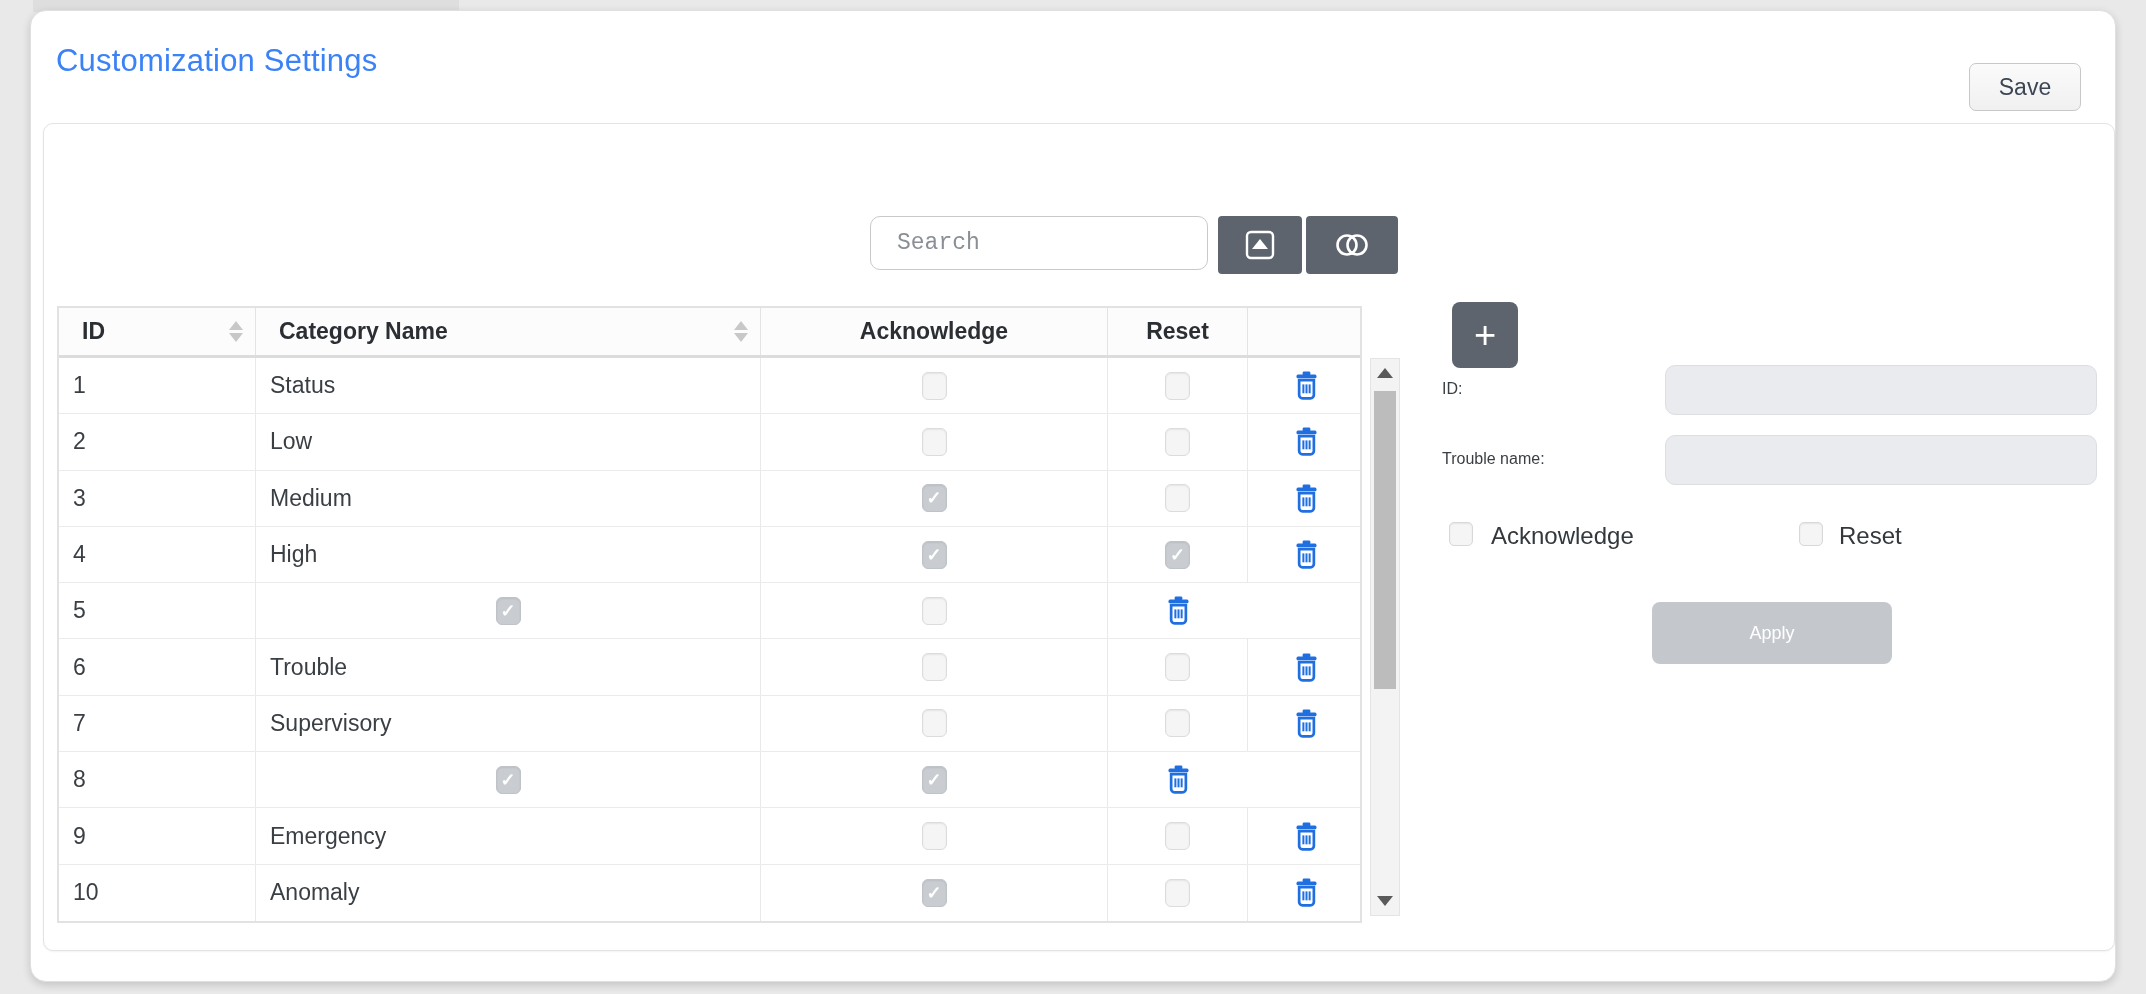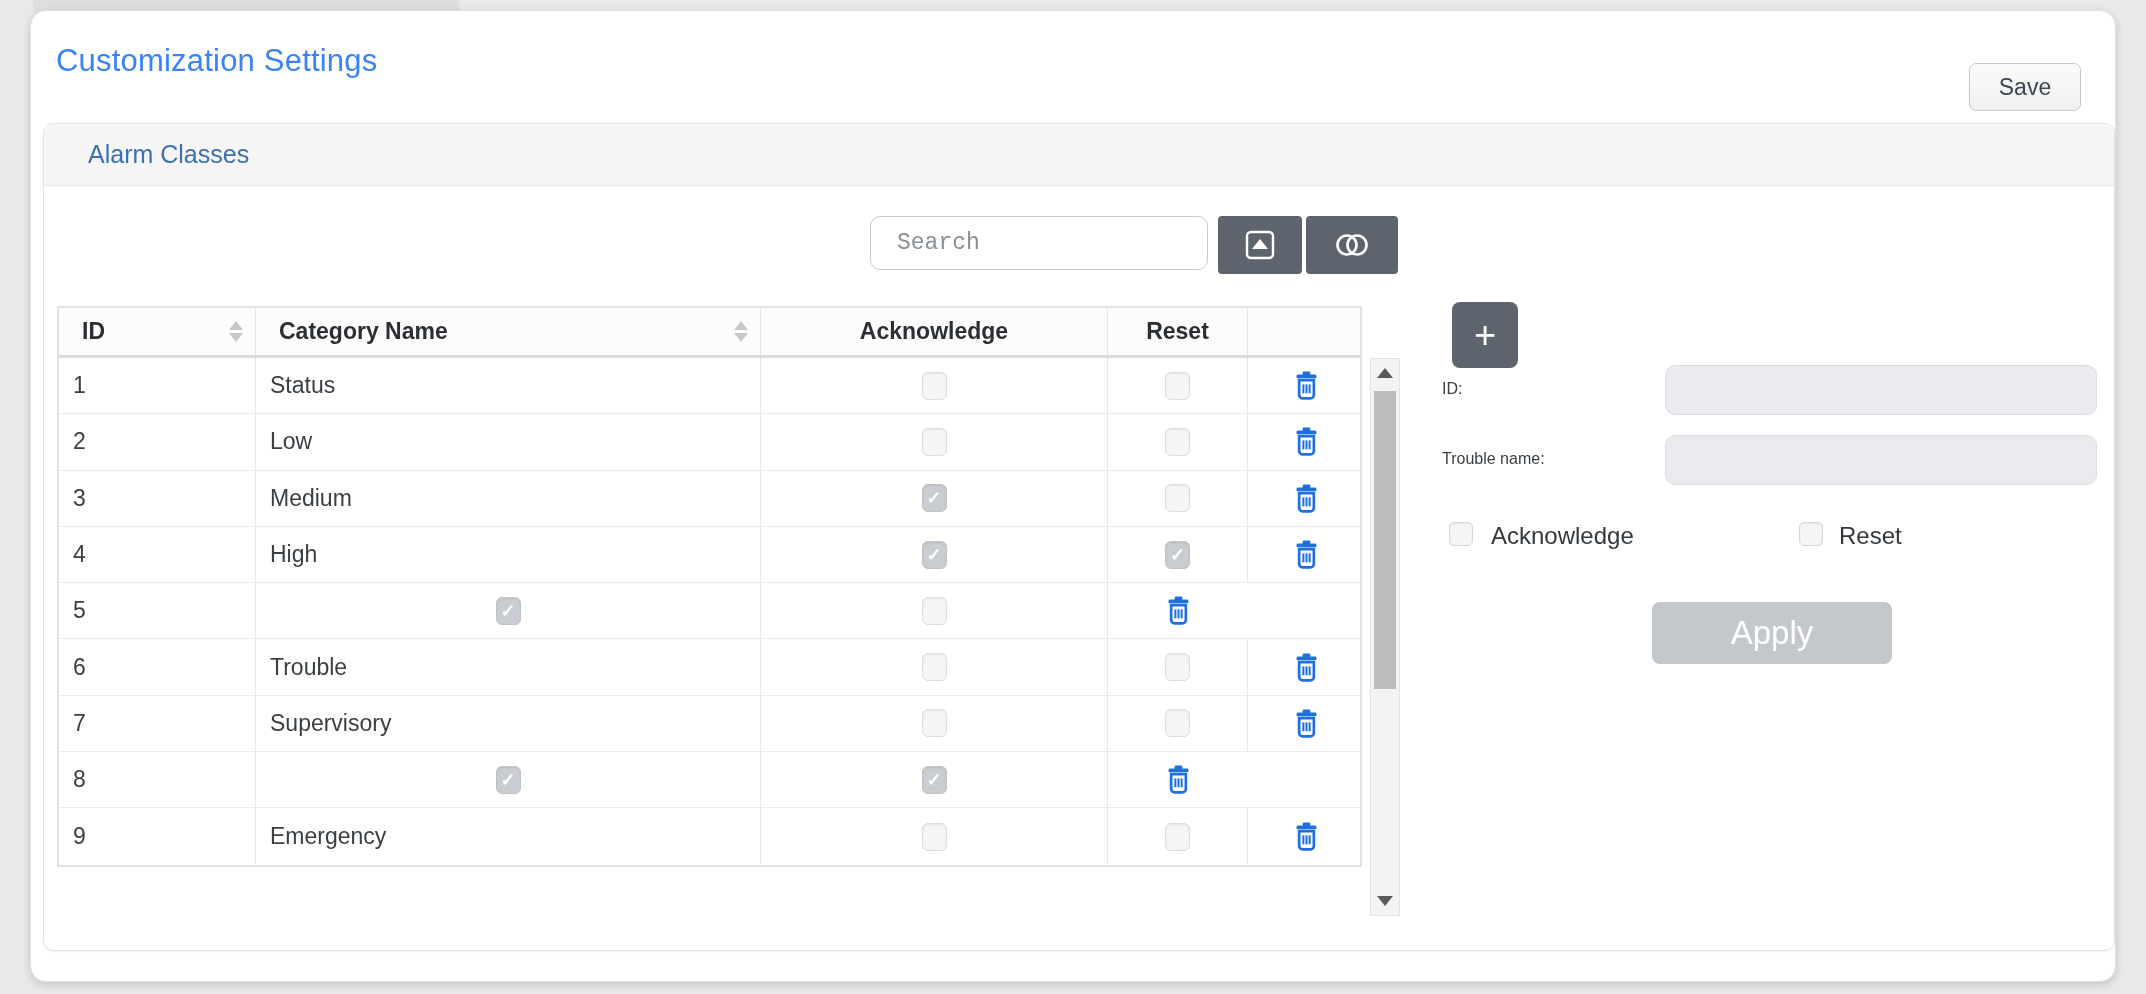--- a/index.html
+++ b/index.html
@@ -137,40 +137,37 @@
     background:#f5f5f6; border:1px solid #d8d8d8; box-shadow:inset 0 1px 2px rgba(0,0,0,0.07); cursor:pointer; }
   .cbx-ack{ left:1405px; top:398px; }
   .cbx-reset{ left:1755px; top:398px; }
   .cbx-label{ position:absolute; font-size:24px; color:#33383d; }
   .cbxlbl-ack{ left:1447px; top:398px; }
   .cbxlbl-reset{ left:1795px; top:398px; }
 
   .apply-btn{
     position:absolute; left:1608px; top:478px; width:240px; height:62px;
     background:#c4c8cd; border:none; border-radius:8px;
-    color:#ffffff; font-size:33px; cursor:pointer;
+    color:#ffffff; font-size:18px; cursor:pointer;
     font-family:"Liberation Sans",sans-serif;
   }
 </style>
 </head>
 <body>
 
 <div class="top-strip"></div>
 
 <div class="card">
 
   <h1 class="page-title" style="color:#3b82f6;">Customization Settings</h1>
 
   <button class="save-btn">Save</button>
 
   <div class="panel">
 
-    <div class="panel-header">
-      <span class="panel-title" style="color:#3b70b3;">Alarm Classes</span>
-    </div>
 
     <input class="search-input" type="text" placeholder="Search" style="">
 
     <button class="tool-btn export" title="">
       <span style="display:flex;">
         <svg width="34" height="34" viewBox="0 0 34 34">
           <rect x="4" y="4" width="26" height="26" rx="4" fill="none" stroke="#ffffff" stroke-width="2.4"></rect>
           <path d="M17 11 L25 21 L9 21 Z" fill="#ffffff"></path>
         </svg>
       </span>
@@ -426,20 +423,44 @@
             <path d="M5.4 8.2 h13.2 v13.3 a3 3 0 0 1 -3 3 h-7.2 a3 3 0 0 1 -3 -3 Z" fill="none" stroke="#1f6fe0" stroke-width="2.4"></path>
             <line x1="9.2" y1="12" x2="9.2" y2="20" stroke="#1f6fe0" stroke-width="1.8"></line>
             <line x1="12" y1="12" x2="12" y2="20" stroke="#1f6fe0" stroke-width="1.8"></line>
             <line x1="14.8" y1="12" x2="14.8" y2="20" stroke="#1f6fe0" stroke-width="1.8"></line>
           </svg>
         </span>
       </button>
     </div>
   </div>
 
+  <div class="trow">
+    <div class="td">10</div>
+    <div class="td">Anomaly</div>
+    <div class="td center">
+      <span class="cbx checked"></span>
+    </div>
+    <div class="td center">
+      <span class="cbx"></span>
+    </div>
+    <div class="td center">
+      <button class="trash-btn">
+        <span style="display:flex;">
+          <svg width="27" height="29" viewBox="0 0 24 26">
+            <rect x="8.5" y="0.5" width="7" height="3.4" rx="1.2" fill="#1f6fe0"></rect>
+            <rect x="3" y="3.2" width="18" height="3.4" rx="1.4" fill="#1f6fe0"></rect>
+            <path d="M5.4 8.2 h13.2 v13.3 a3 3 0 0 1 -3 3 h-7.2 a3 3 0 0 1 -3 -3 Z" fill="none" stroke="#1f6fe0" stroke-width="2.4"></path>
+            <line x1="9.2" y1="12" x2="9.2" y2="20" stroke="#1f6fe0" stroke-width="1.8"></line>
+            <line x1="12" y1="12" x2="12" y2="20" stroke="#1f6fe0" stroke-width="1.8"></line>
+            <line x1="14.8" y1="12" x2="14.8" y2="20" stroke="#1f6fe0" stroke-width="1.8"></line>
+          </svg>
+        </span>
+      </button>
+    </div>
+  </div>
 </div>
     </div>
 
     <div class="vscroll">
       <span class="vs-up"></span>
       <span class="vs-thumb"></span>
       <span class="vs-down"></span>
     </div>
 
     <button class="add-btn">

